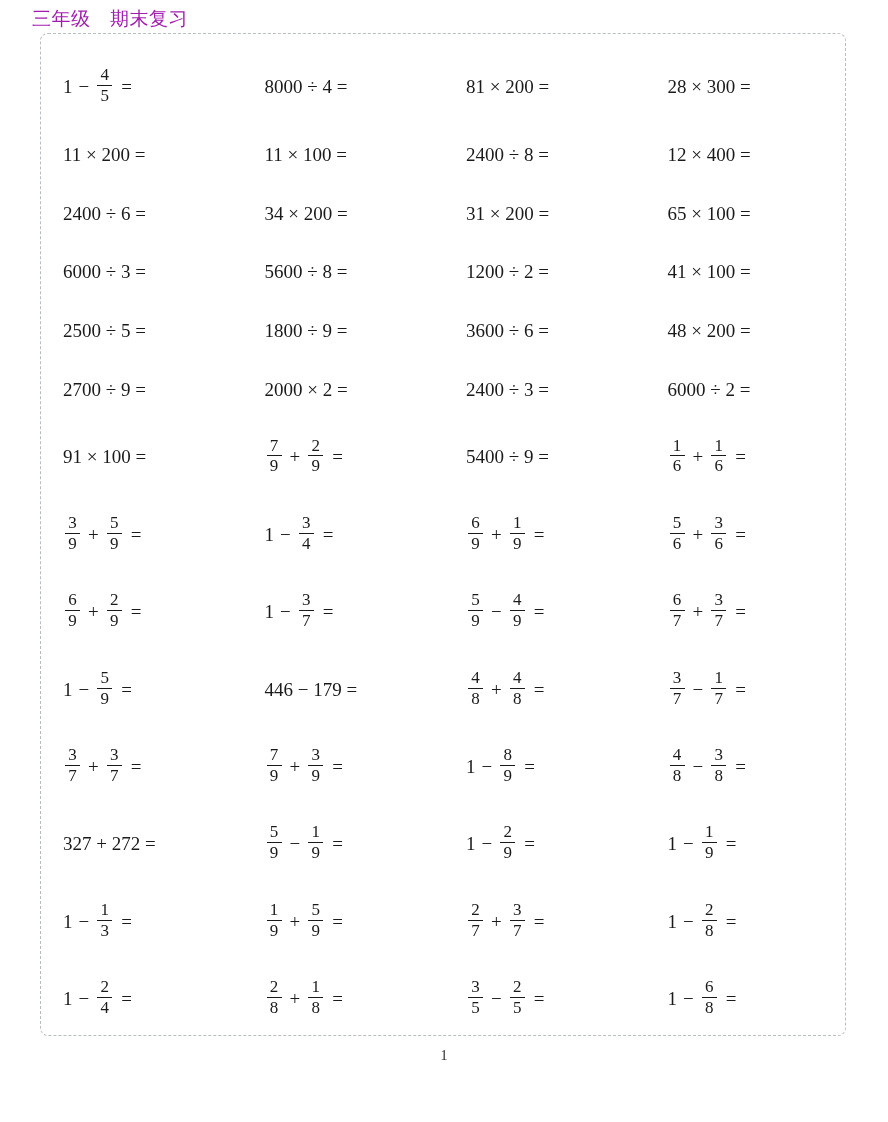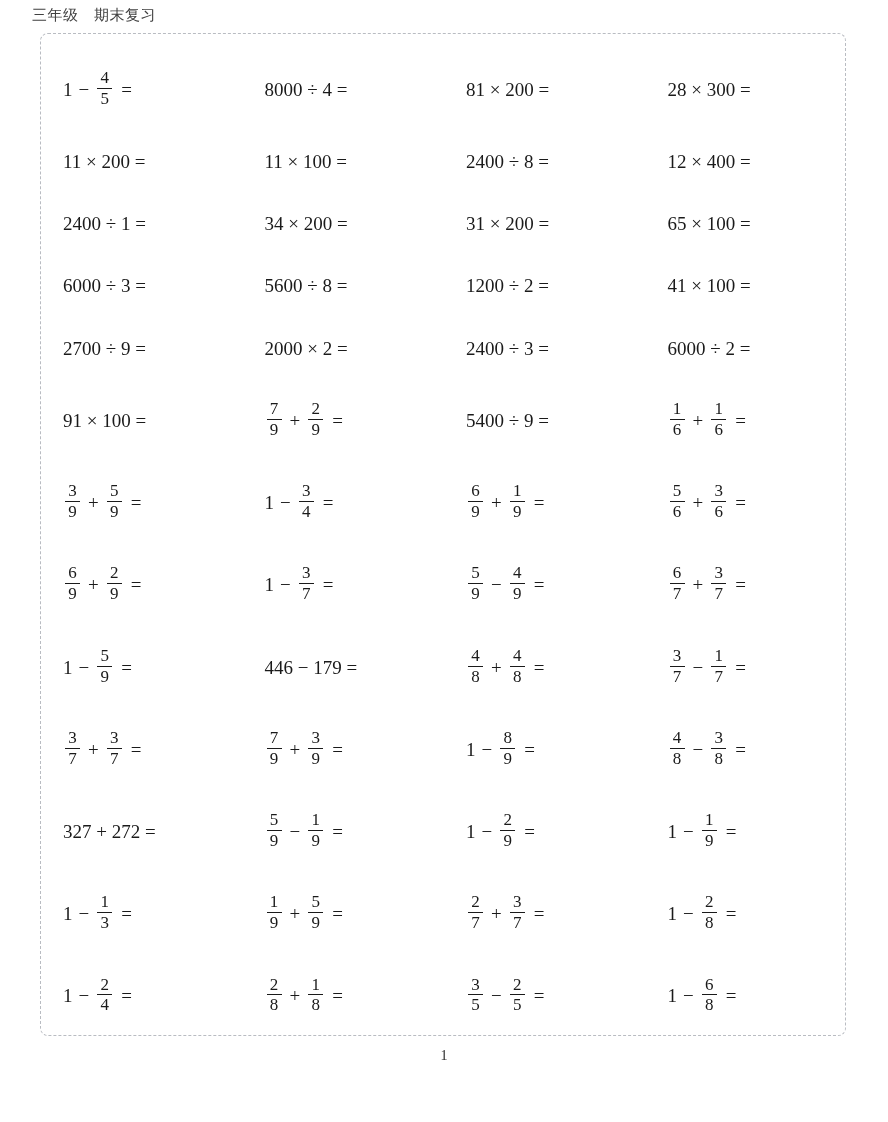--- a/index.html
+++ b/index.html
@@ -14,22 +14,22 @@
     font-family: "Liberation Serif", "DejaVu Serif", serif;
     color: #1a1a1a;
     overflow: hidden;
   }
 
   #page-header {
     position: absolute;
     left: 32px;
     top: 6px;
     font-family: Liberation Sans, sans-serif;
-    font-size: 15px;
-    color: #404040;
+    font-size: 19px;
+    color: #a21caf;
     letter-spacing: 0.5px;
     white-space: pre;
   }
 
   #worksheet-frame {
     position: absolute;
     left: 40px;
     top: 33px;
     width: 806px;
     height: 1003px;
@@ -173,21 +173,21 @@
         </div>
         <div class="problem-cell">
           <span class="expr">
             <span class="num">12 × 400 =</span>
           </span>
         </div>
       </div>
       <div class="problem-row">
         <div class="problem-cell">
           <span class="expr">
-            <span class="num">2400 ÷ 1 =</span>
+            <span class="num">2400 ÷ 6 =</span>
           </span>
         </div>
         <div class="problem-cell">
           <span class="expr">
             <span class="num">34 × 200 =</span>
           </span>
         </div>
         <div class="problem-cell">
           <span class="expr">
             <span class="num">31 × 200 =</span>
@@ -211,20 +211,42 @@
           </span>
         </div>
         <div class="problem-cell">
           <span class="expr">
             <span class="num">1200 ÷ 2 =</span>
           </span>
         </div>
         <div class="problem-cell">
           <span class="expr">
             <span class="num">41 × 100 =</span>
+          </span>
+        </div>
+      </div>
+      <div class="problem-row">
+        <div class="problem-cell">
+          <span class="expr">
+            <span class="num">2500 ÷ 5 =</span>
+          </span>
+        </div>
+        <div class="problem-cell">
+          <span class="expr">
+            <span class="num">1800 ÷ 9 =</span>
+          </span>
+        </div>
+        <div class="problem-cell">
+          <span class="expr">
+            <span class="num">3600 ÷ 6 =</span>
+          </span>
+        </div>
+        <div class="problem-cell">
+          <span class="expr">
+            <span class="num">48 × 200 =</span>
           </span>
         </div>
       </div>
       <div class="problem-row">
         <div class="problem-cell">
           <span class="expr">
             <span class="num">2700 ÷ 9 =</span>
           </span>
         </div>
         <div class="problem-cell">

